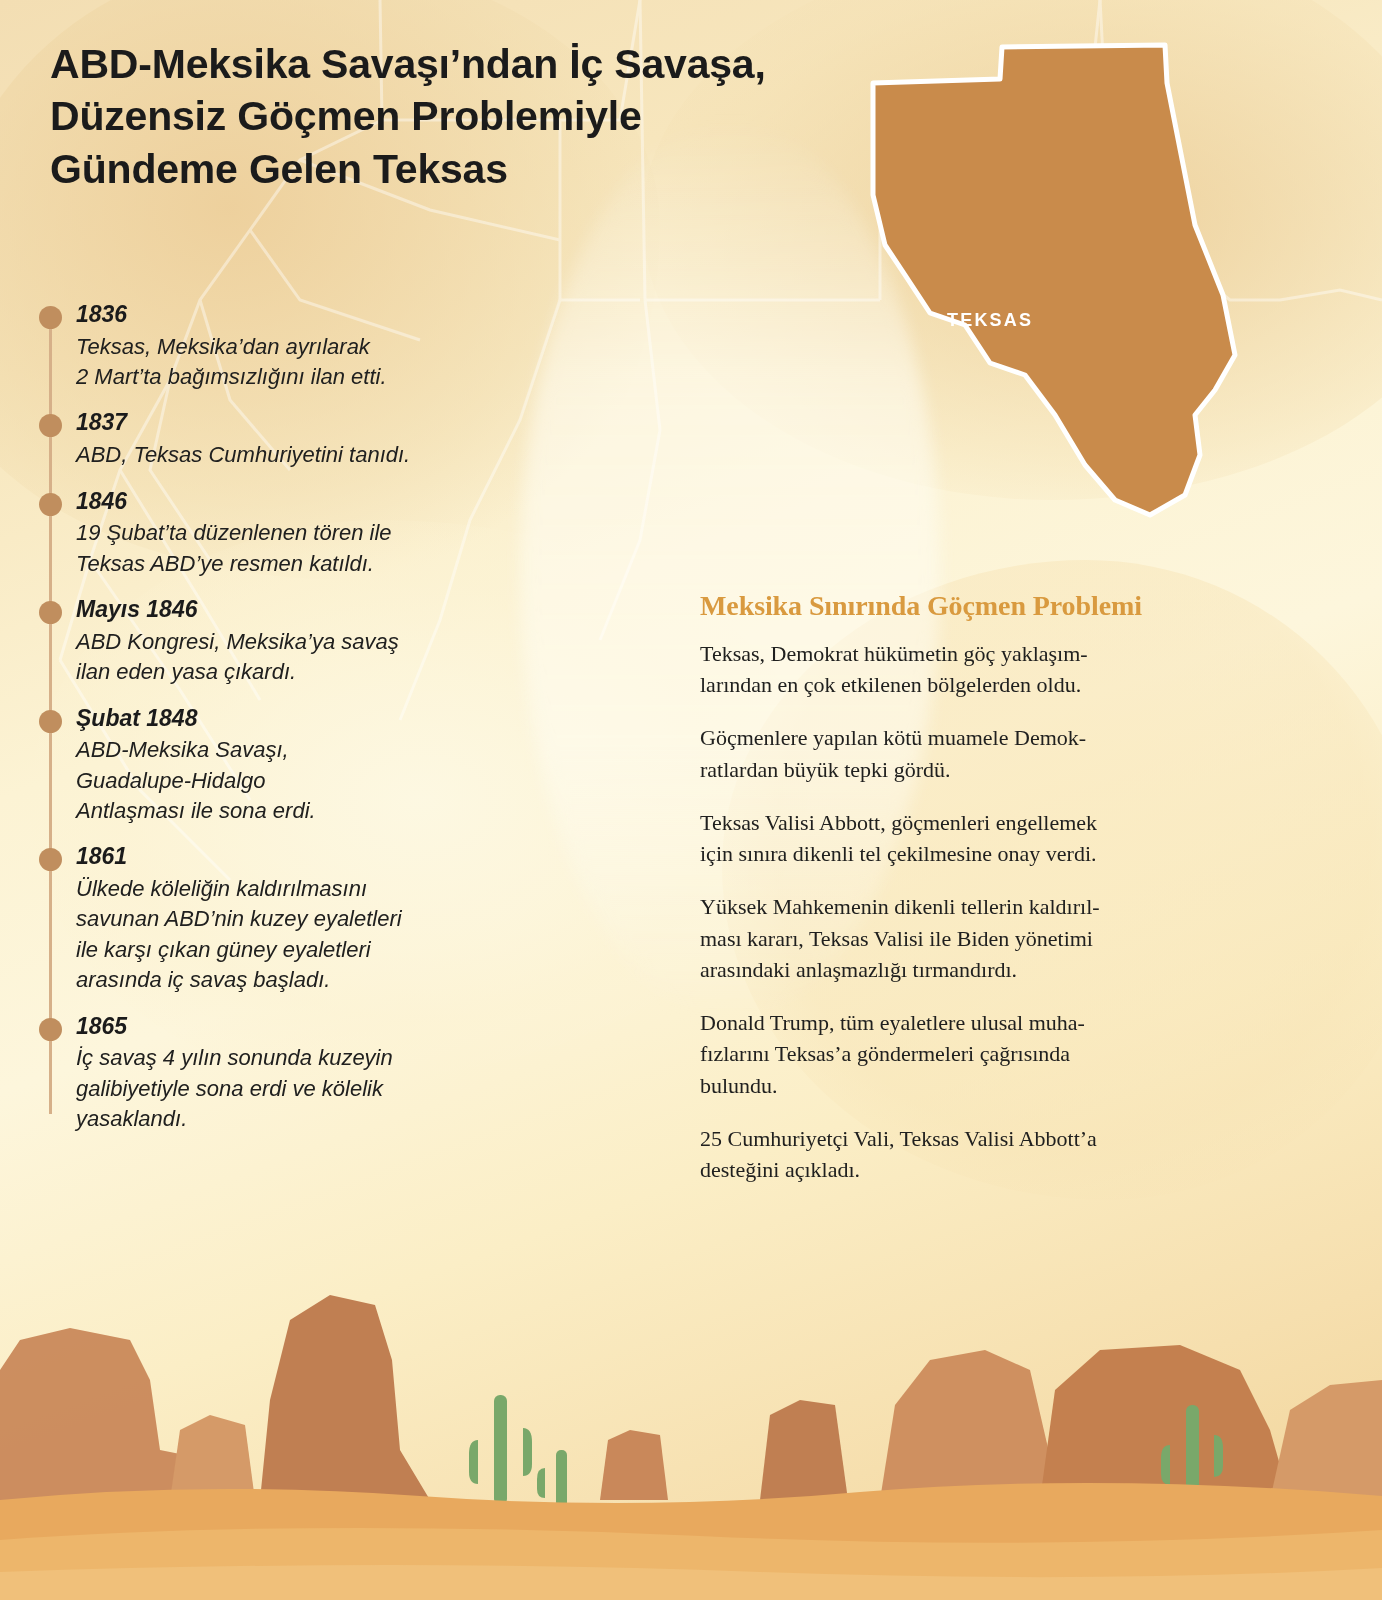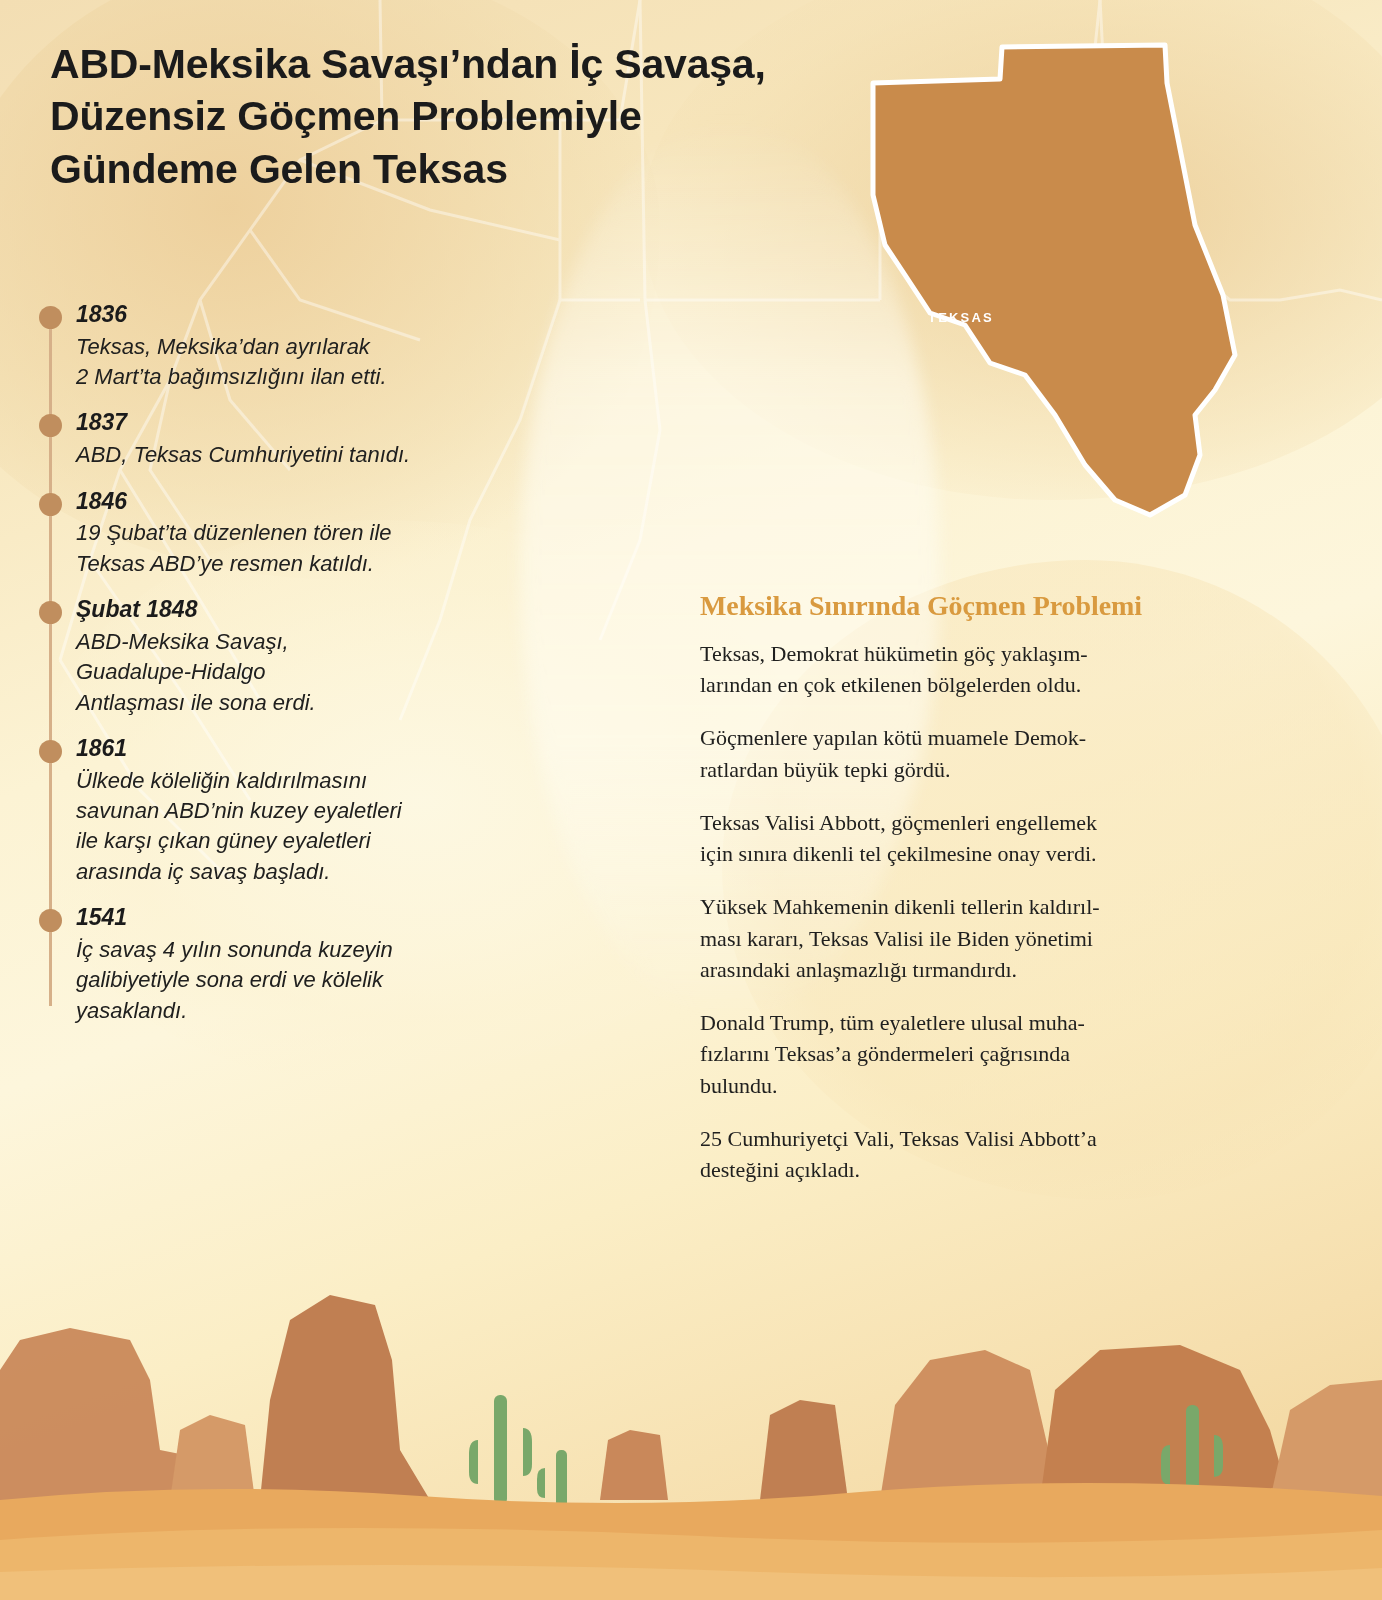--- a/index.html
+++ b/index.html
@@ -60,23 +60,23 @@
 
   
   .texas-wrap {
     position: absolute;
     left: 700px; top: 10px;
     width: 682px; height: 580px;
     pointer-events: none;
   }
   .texas-label {
     position: absolute;
-    left: 928px; top: 310px;
+    left: 947px; top: 310px;
     color: #ffffff;
-    font-size: 13px;
+    font-size: 18px;
     font-weight: 700;
     letter-spacing: 2.2px;
   }
 
   
   .header {
     position: absolute;
     left: 50px; top: 38px;
     width: 760px;
   }
@@ -215,36 +215,42 @@
           <div class="tl-text">ABD, Teksas Cumhuriyetini tanıdı.</div>
         </div>
         <div class="tl-item">
           <span class="tl-dot"></span>
           <div class="tl-year">1846</div>
           <div class="tl-text">19 Şubat’ta düzenlenen tören ile
 Teksas ABD’ye resmen katıldı.</div>
         </div>
         <div class="tl-item">
           <span class="tl-dot"></span>
+          <div class="tl-year">Mayıs 1846</div>
+          <div class="tl-text">ABD Kongresi, Meksika’ya savaş
+ilan eden yasa çıkardı.</div>
+        </div>
+        <div class="tl-item">
+          <span class="tl-dot"></span>
           <div class="tl-year">Şubat 1848</div>
           <div class="tl-text">ABD-Meksika Savaşı,
 Guadalupe-Hidalgo
 Antlaşması ile sona erdi.</div>
         </div>
         <div class="tl-item">
           <span class="tl-dot"></span>
           <div class="tl-year">1861</div>
           <div class="tl-text">Ülkede köleliğin kaldırılmasını
 savunan ABD’nin kuzey eyaletleri
 ile karşı çıkan güney eyaletleri
 arasında iç savaş başladı.</div>
         </div>
         <div class="tl-item">
           <span class="tl-dot"></span>
-          <div class="tl-year">1541</div>
+          <div class="tl-year">1865</div>
           <div class="tl-text">İç savaş 4 yılın sonunda kuzeyin
 galibiyetiyle sona erdi ve kölelik
 yasaklandı.</div>
         </div>
       </div>
   </div>
 
   <div class="panel">
     <h2>Meksika Sınırında Göçmen Problemi</h2>
     <div id="panel-paragraphs">

